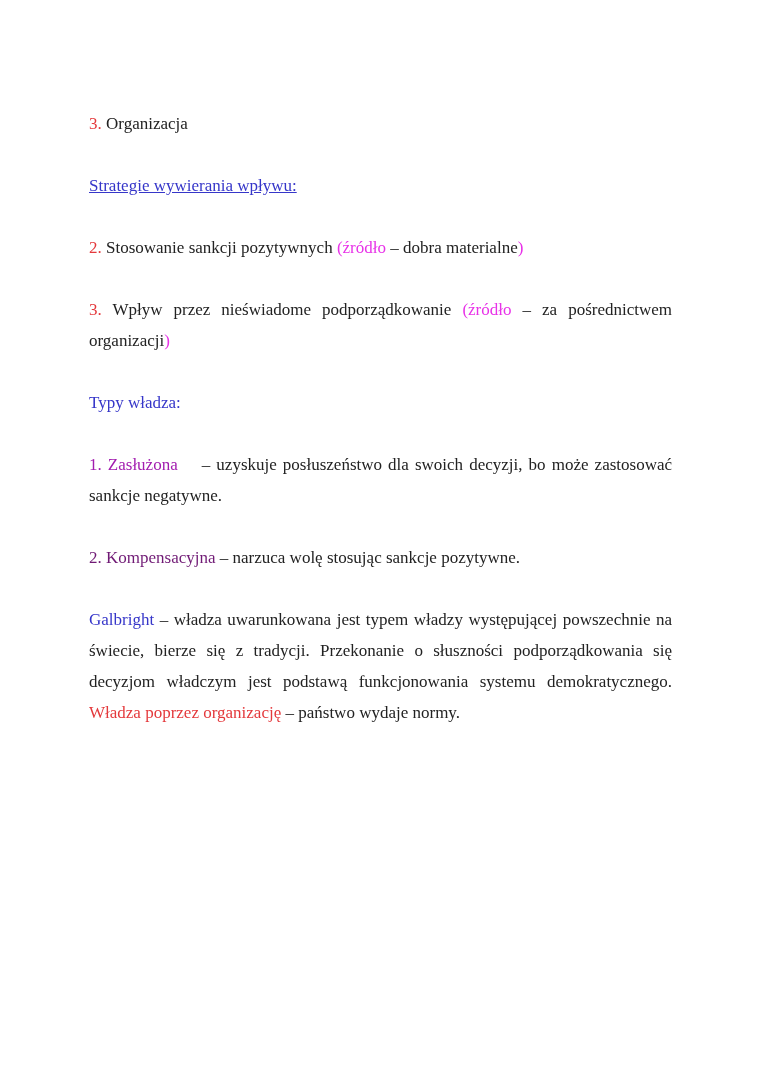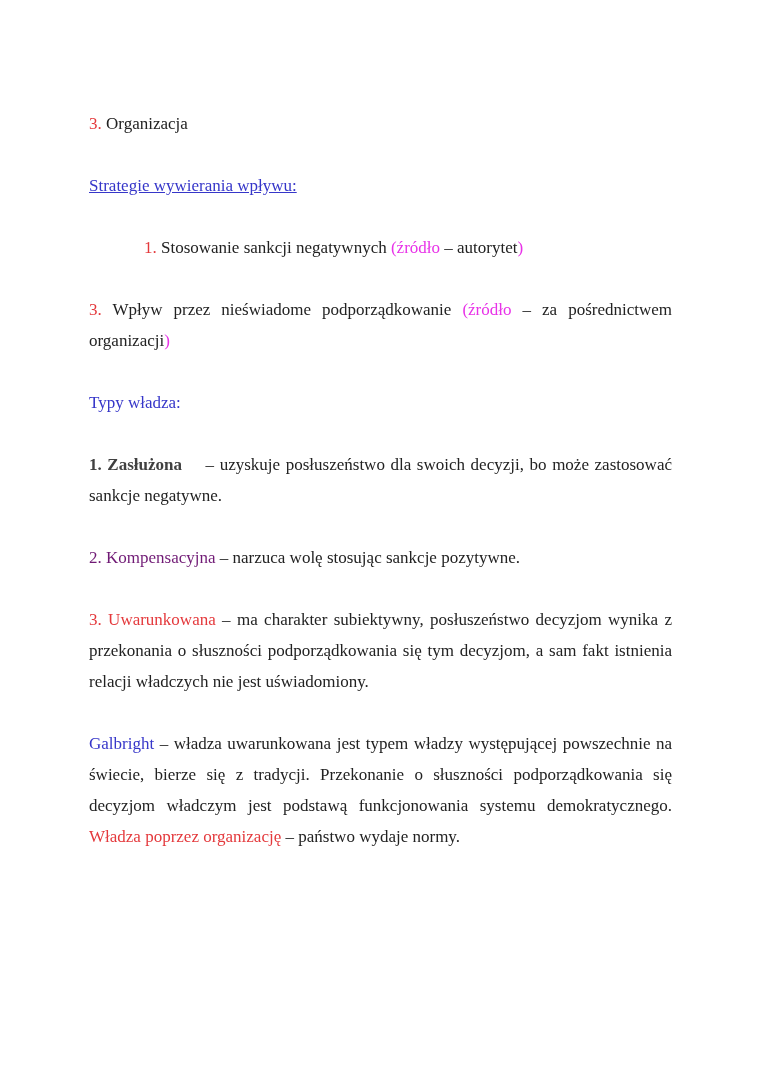--- a/index.html
+++ b/index.html
@@ -32,21 +32,20 @@
   }
   .run { white-space: pre-wrap; }
 </style>
 </head>
 <body>
 
 <div class="doc-page">
   <div>
       <p class="para"><span class="run" style="color: rgb(228, 57, 60);">3.</span><span class="run" style="color: rgb(34, 34, 34);"> Organizacja</span></p>
       <p class="para"><span class="run" style="color: rgb(54, 54, 201); text-decoration: underline;">Strategie wywierania wpływu:</span></p>
-      <p class="para indent"><span class="run" style="color: rgb(228, 57, 60);">1.</span><span class="run" style="color: rgb(34, 34, 34);"> Stosowanie sankcji negatywnych </span><span class="run" style="color: rgb(232, 50, 232);">(źródło</span><span class="run" style="color: rgb(34, 34, 34);"> – autorytet</span><span class="run" style="color: rgb(232, 50, 232);">)</span></p>
+      <p class="para"><span class="run" style="color: rgb(228, 57, 60);">2.</span><span class="run" style="color: rgb(34, 34, 34);"> Stosowanie sankcji pozytywnych </span><span class="run" style="color: rgb(232, 50, 232);">(źródło</span><span class="run" style="color: rgb(34, 34, 34);"> – dobra materialne</span><span class="run" style="color: rgb(232, 50, 232);">)</span></p>
       <p class="para"><span class="run" style="color: rgb(228, 57, 60);">3.</span><span class="run" style="color: rgb(34, 34, 34);"> Wpływ przez nieświadome podporządkowanie </span><span class="run" style="color: rgb(232, 50, 232);">(źródło</span><span class="run" style="color: rgb(34, 34, 34);"> – za pośrednictwem organizacji</span><span class="run" style="color: rgb(232, 50, 232);">)</span></p>
       <p class="para"><span class="run" style="color: rgb(54, 54, 201);">Typy władza:</span></p>
-      <p class="para"><span class="run" style="color: #404040; font-weight: bold;">1. Zasłużona</span><span class="run" style="color: rgb(34, 34, 34); margin-left: 18px;"> – uzyskuje posłuszeństwo dla swoich decyzji, bo może zastosować sankcje negatywne.</span></p>
+      <p class="para"><span class="run" style="color: #a21caf;">1. Zasłużona</span><span class="run" style="color: rgb(34, 34, 34); margin-left: 18px;"> – uzyskuje posłuszeństwo dla swoich decyzji, bo może zastosować sankcje negatywne.</span></p>
       <p class="para"><span class="run" style="color: #701a75;">2. Kompensacyjna</span><span class="run" style="color: rgb(34, 34, 34);"> – narzuca wolę stosując sankcje pozytywne.</span></p>
-      <p class="para"><span class="run" style="color: rgb(228, 57, 60);">3. Uwarunkowana</span><span class="run" style="color: rgb(34, 34, 34);"> – ma charakter subiektywny, posłuszeństwo decyzjom wynika z przekonania o słuszności podporządkowania się tym decyzjom, a sam fakt istnienia relacji władczych nie jest uświadomiony.</span></p>
       <p class="para"><span class="run" style="color: rgb(54, 54, 201);">Galbright</span><span class="run" style="color: rgb(34, 34, 34);"> – władza uwarunkowana jest typem władzy występującej powszechnie na świecie, bierze się z tradycji. Przekonanie o słuszności podporządkowania się decyzjom władczym jest podstawą funkcjonowania systemu demokratycznego. </span><span class="run" style="color: rgb(228, 57, 60);">Władza poprzez organizację</span><span class="run" style="color: rgb(34, 34, 34);"> – państwo wydaje normy.</span></p>
     </div>
 </div>
 
 </body></html>

